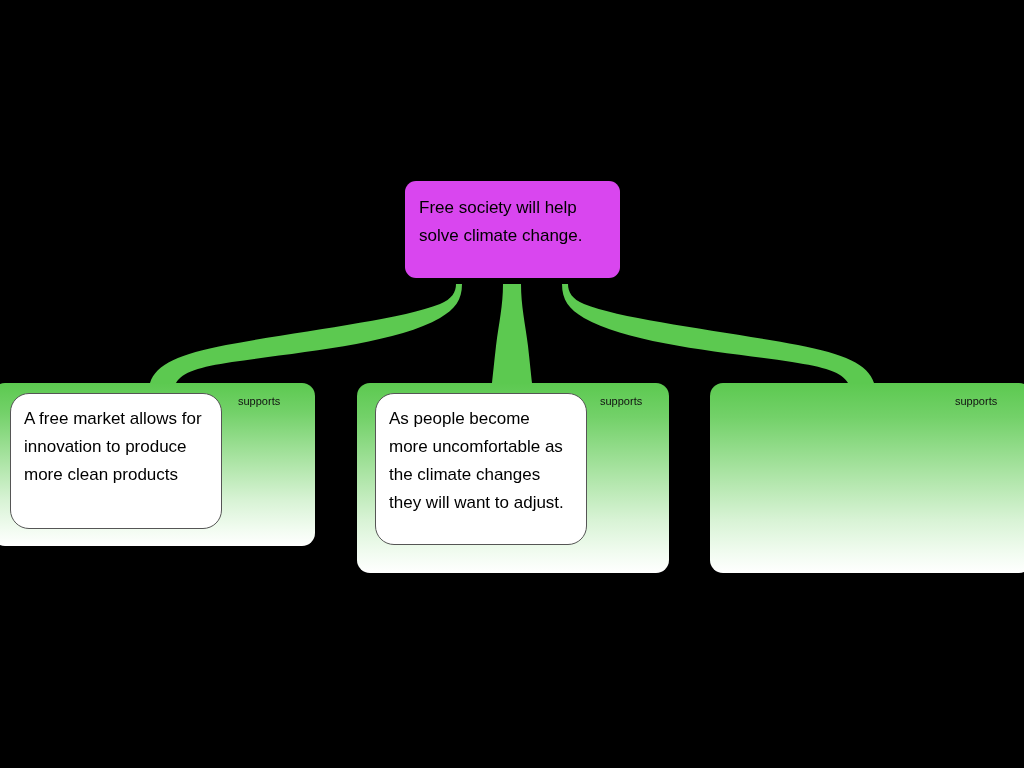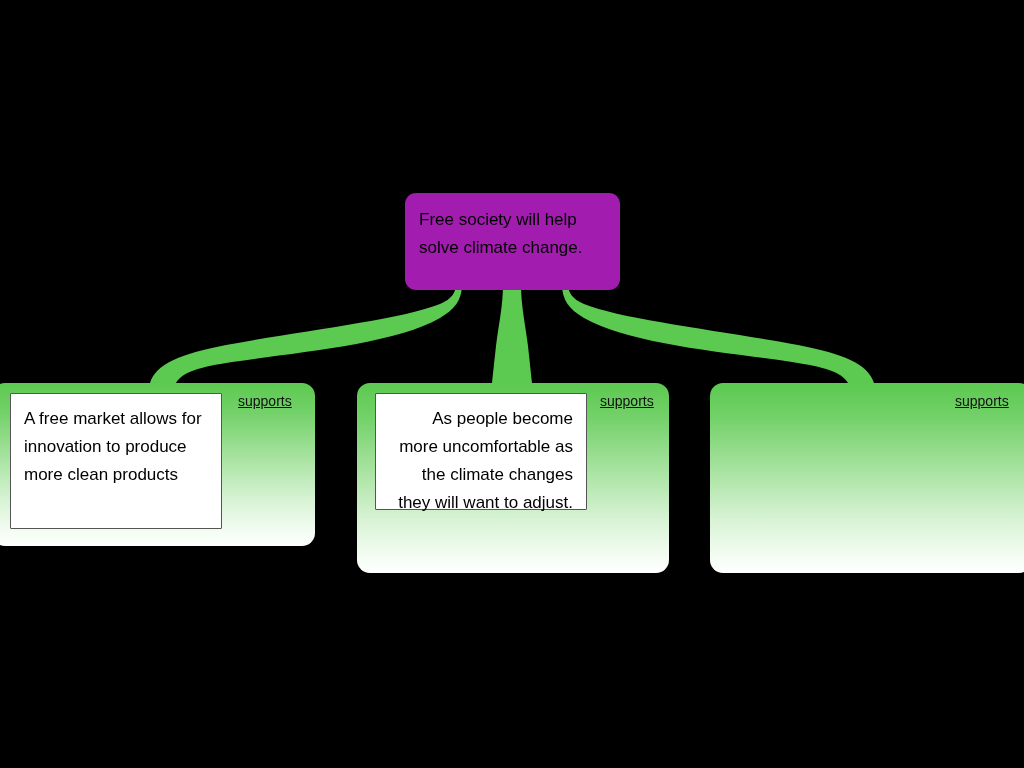--- a/index.html
+++ b/index.html
@@ -23,24 +23,24 @@
     top: 0;
     width: 1024px;
     height: 768px;
     pointer-events: none;
   }
 
   
   .root-node {
     position: absolute;
     left: 405px;
-    top: 193px;
+    top: 181px;
     width: 215px;
     height: 97px;
-    background: #a21caf;
+    background: #d946ef;
     border-radius: 11px;
     box-sizing: border-box;
     padding: 13px 14px 0 14px;
   }
   .root-node .node-text {
     font-size: 17px;
     line-height: 28px;
     color: #000000;
     white-space: pre-line;
   }
@@ -57,42 +57,41 @@
                 #f2fcf1 90%,
                 #ffffff 100%);
   }
   .reason-group.g1 { left: -8px;  top: 383px; width: 323px; height: 163px; }
   .reason-group.g2 { left: 357px; top: 383px; width: 312px; height: 190px; }
   .reason-group.g3 { left: 710px; top: 383px; width: 322px; height: 190px; }
 
   .support-label {
     position: absolute;
     top: 10px;
-    font-size: 14px;
+    font-size: 11px;
     line-height: 16px;
     color: #111111;
     white-space: nowrap;
-    text-decoration: underline;
   }
   .g1 .support-label { left: 246px; }
   .g2 .support-label { left: 243px; }
   .g3 .support-label { left: 245px; }
 
   .reason-card {
     position: absolute;
     left: 18px;
     top: 10px;
     background: #ffffff;
     border: 1px solid #555555;
-    border-radius: 1px;
+    border-radius: 19px;
     box-sizing: border-box;
     padding: 11px 13px 0 13px;
   }
   .g1 .reason-card { width: 212px; height: 136px; }
-  .g2 .reason-card { width: 212px; height: 117px; text-align: right; }
+  .g2 .reason-card { width: 212px; height: 152px; }
   .g3 .reason-card { width: 212px; height: 164px; }
 
   .reason-card .node-text {
     font-size: 17px;
     line-height: 28px;
     color: #000000;
     white-space: pre-line;
   }
 </style>
 </head>

